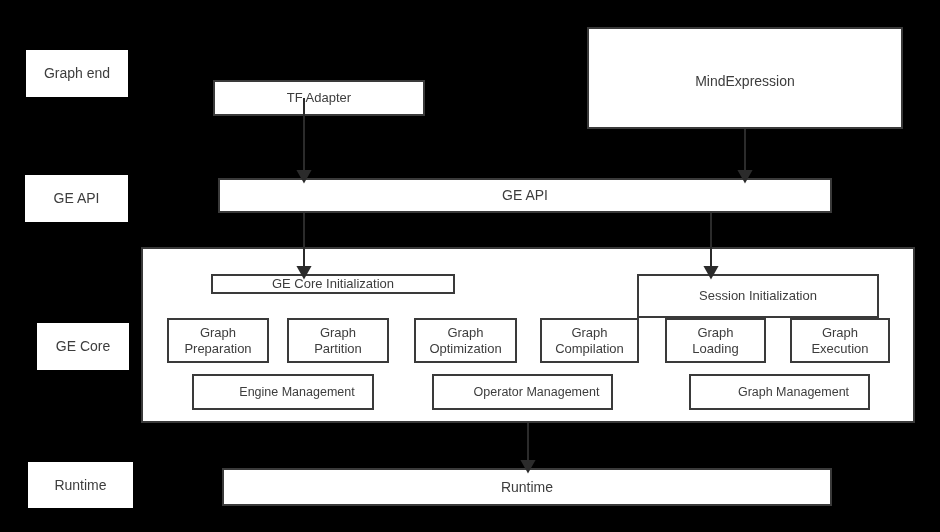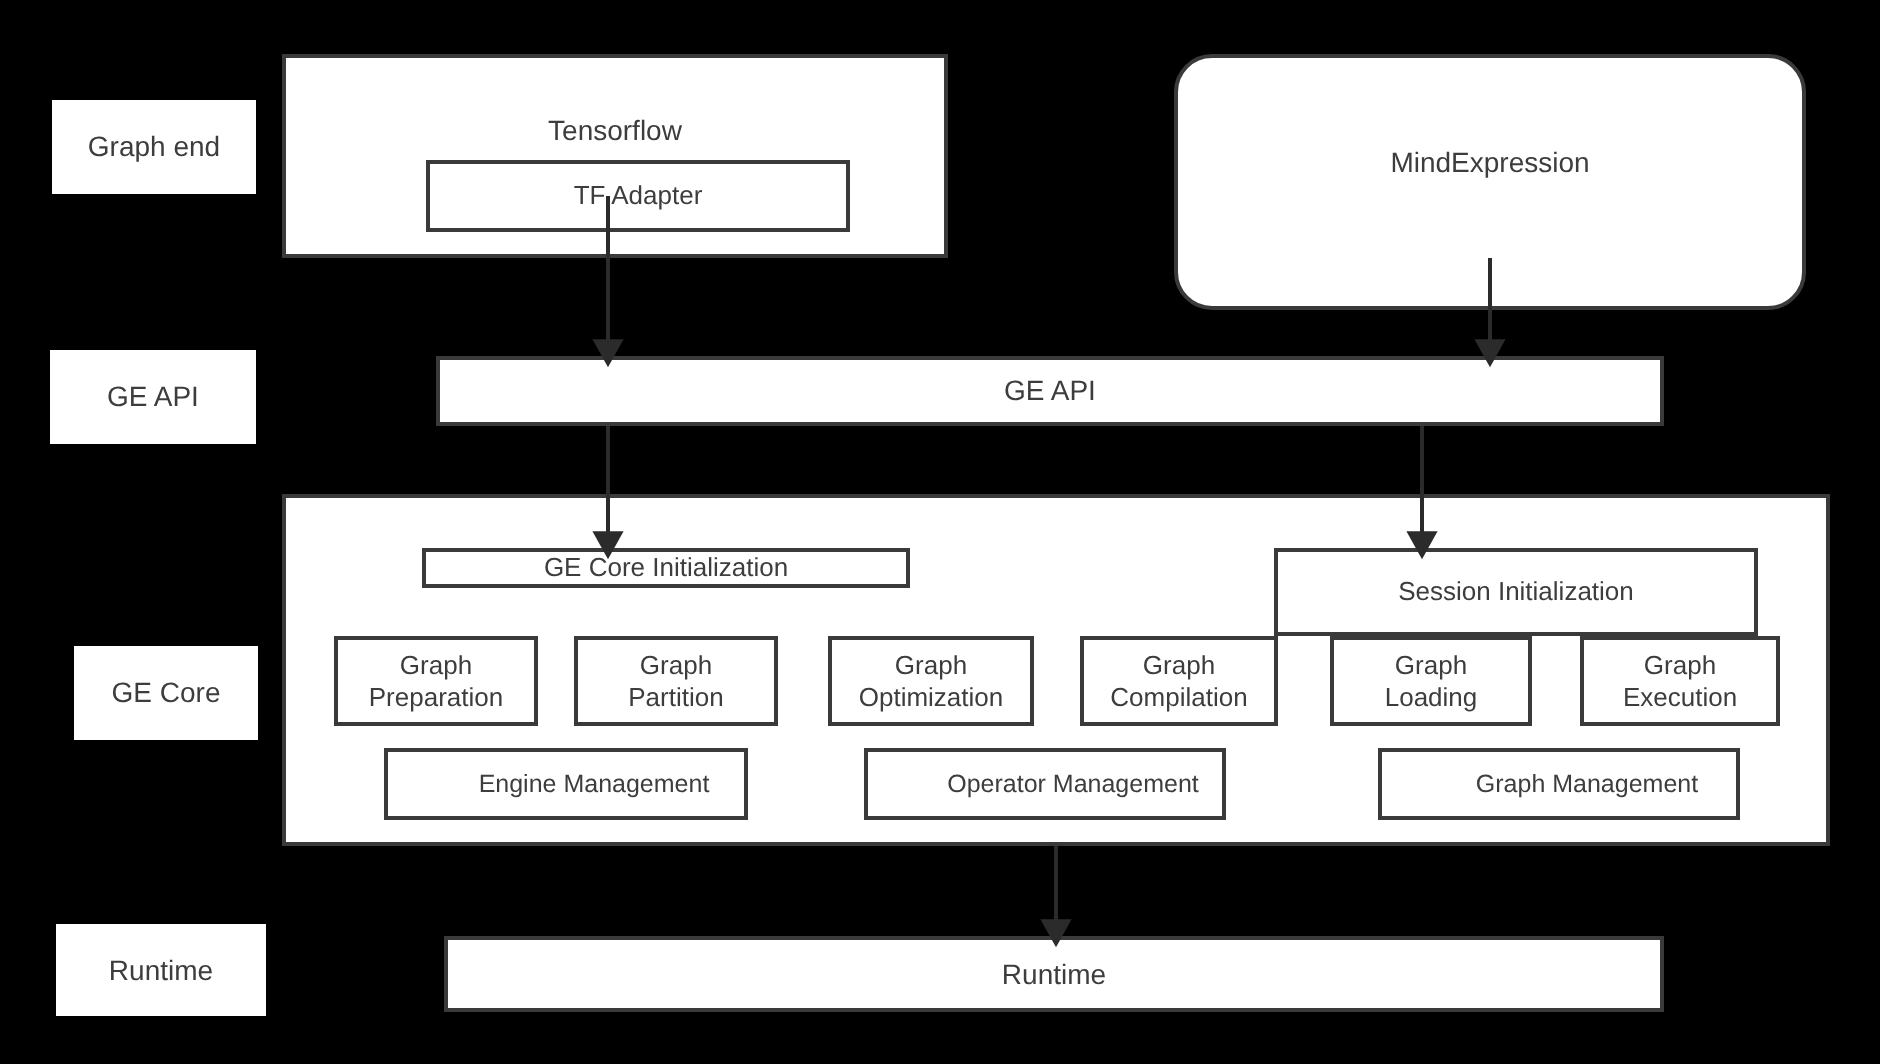--- a/index.html
+++ b/index.html
@@ -76,28 +76,25 @@
   <div class="box layer-label" style="left:25px; top:175px; width:103px; height:47px;">
     <span>GE API</span>
   </div>
   <div class="box layer-label" style="left:37px; top:323px; width:92px; height:47px;">
     <span>GE Core</span>
   </div>
   <div class="box layer-label" style="left:28px; top:462px; width:105px; height:46px;">
     <span>Runtime</span>
   </div>
 
-  <div class="box container-box" style="left:141px; top:27px; width:333px; height:102px;">
-    <div class="container-title" style="top:28px;">Tensorflow</div>
-  </div>
   <div class="box cell" style="left:213px; top:80px; width:212px; height:36px;">
     <span>TF Adapter</span>
   </div>
 
-  <div class="box container-box" style="left:587px; top:27px; width:316px; height:128px;border-radius:19px;">
+  <div class="box container-box" style="left:587px; top:27px; width:316px; height:102px;">
     <div class="container-title" style="top:44px;">MindExpression</div>
   </div>
 
   <div class="box bar" style="left:218px; top:178px; width:614px; height:35px;">
     <span>GE API</span>
   </div>
 
   <div class="box container-box" style="left:141px; top:247px; width:774px; height:176px;"></div>
 
   <div class="box cell" style="left:211px; top:274px; width:244px; height:20px;">

